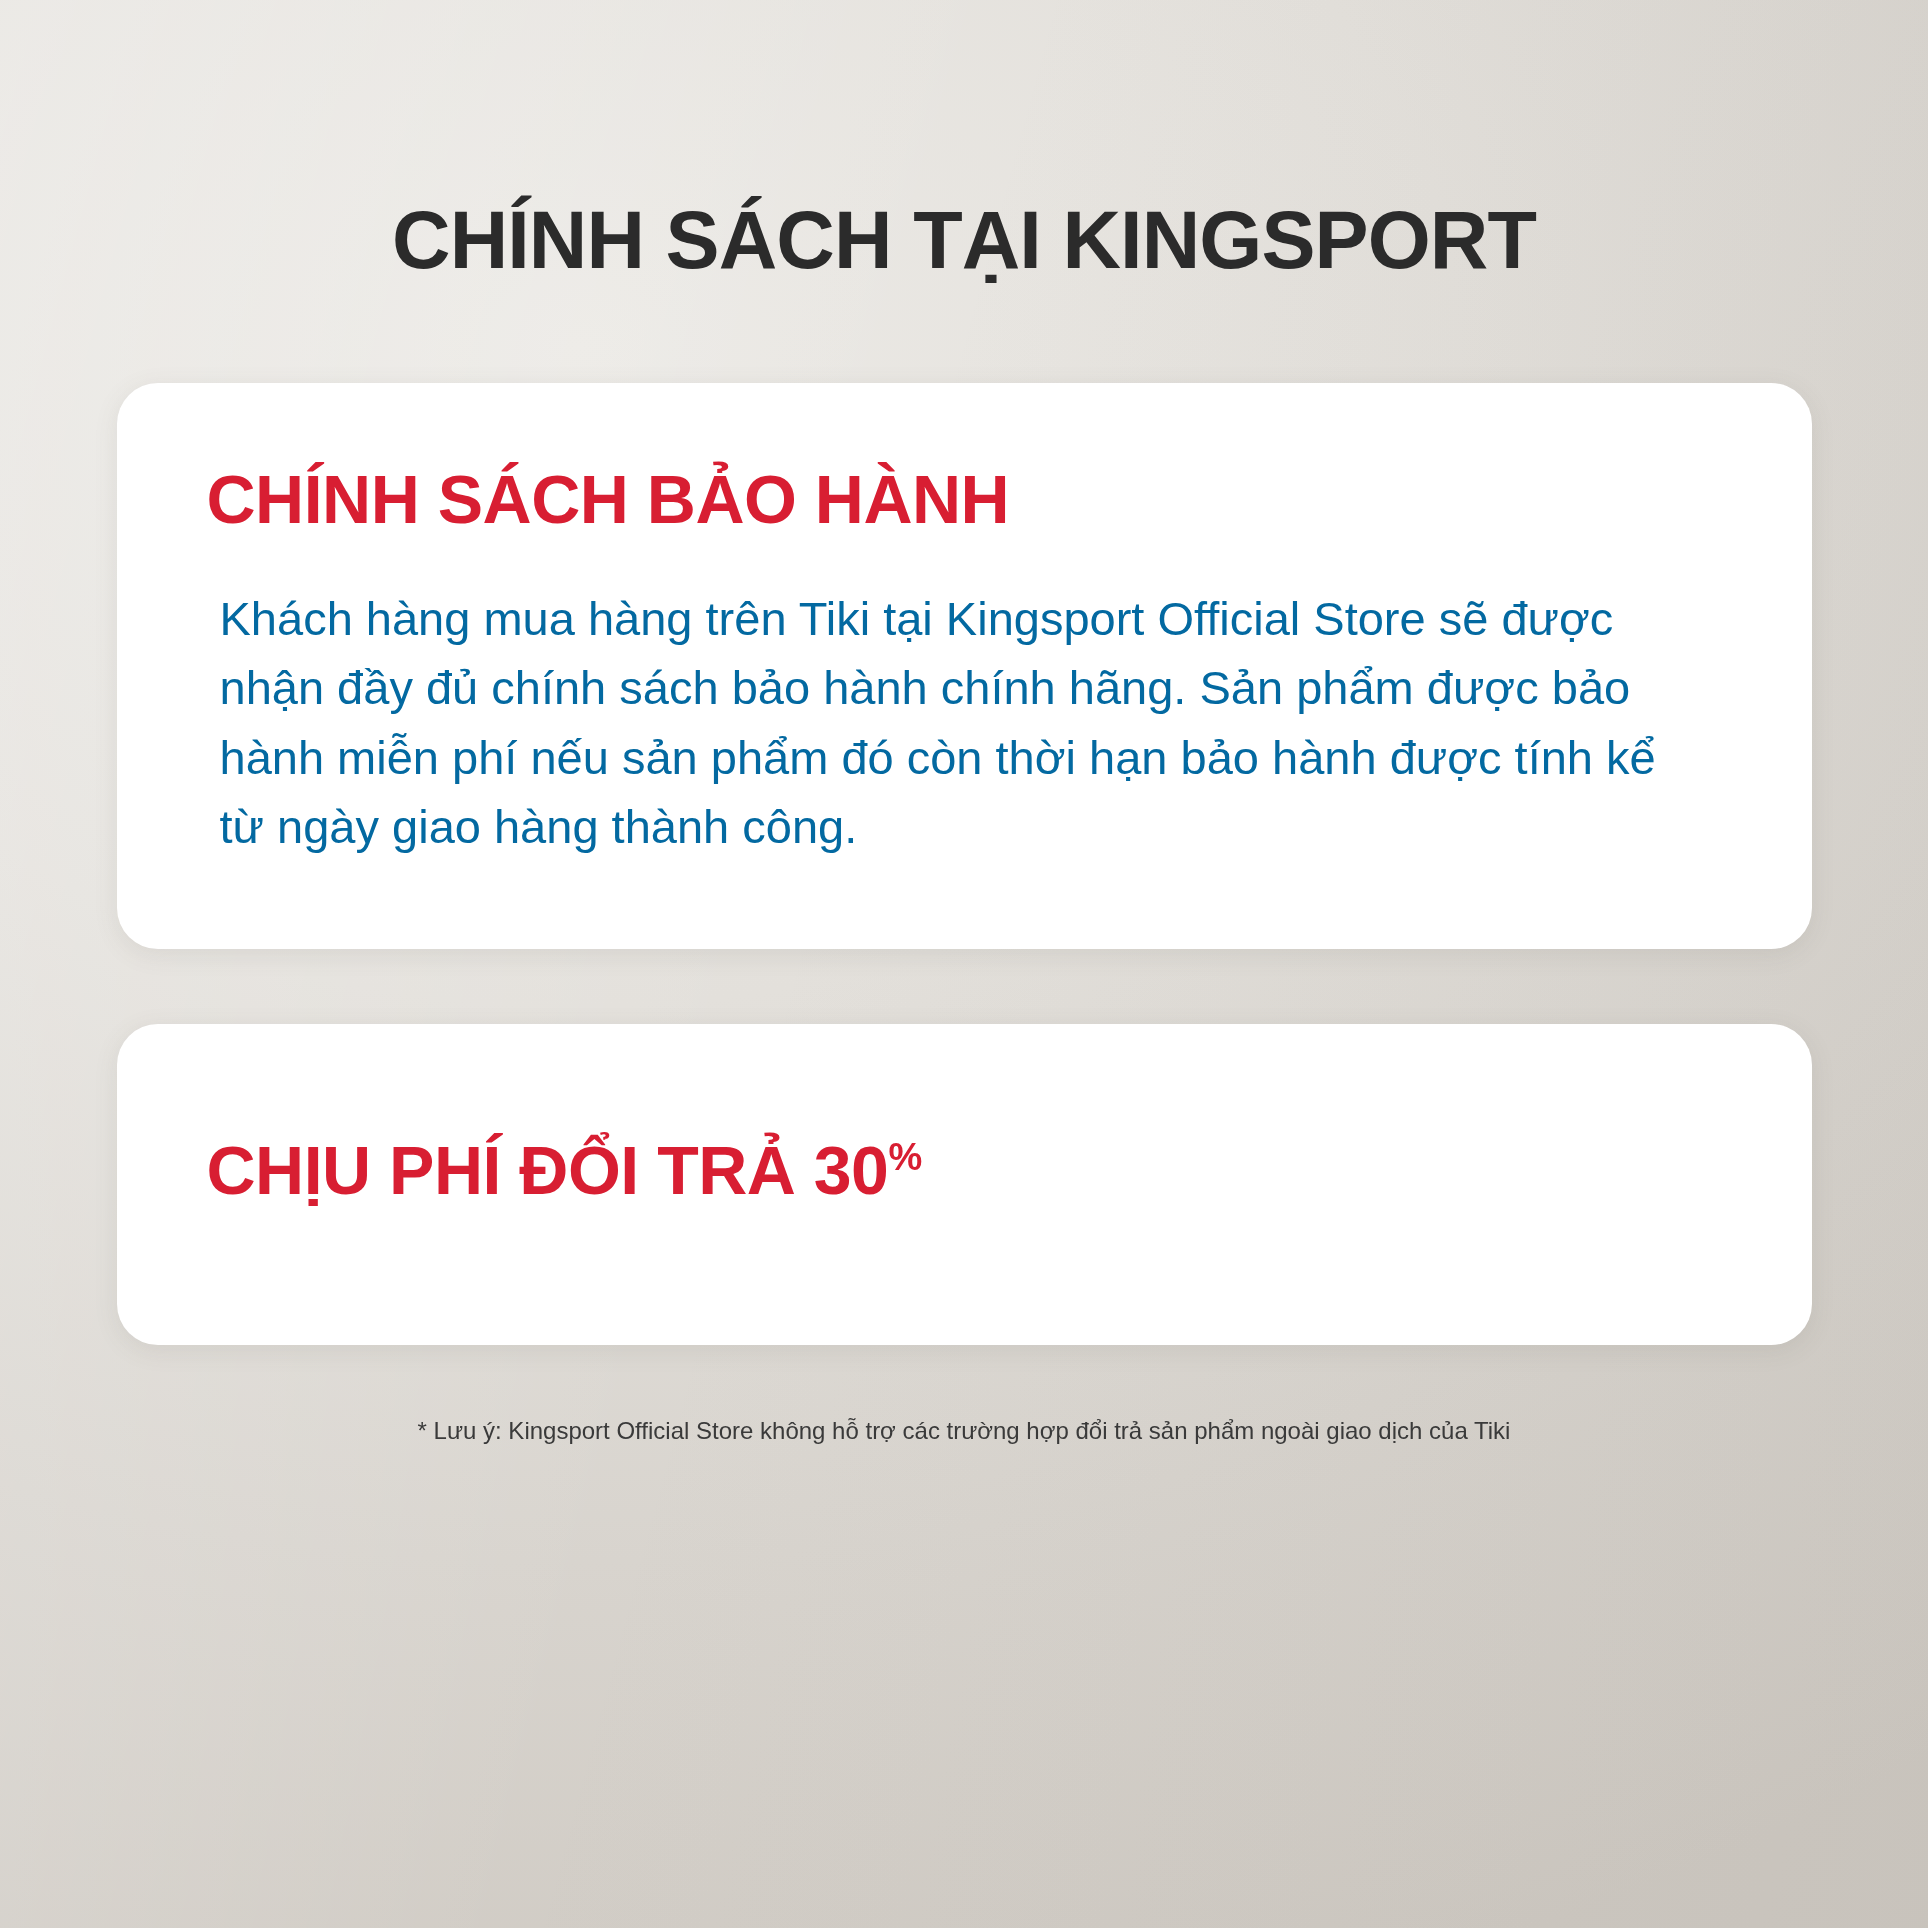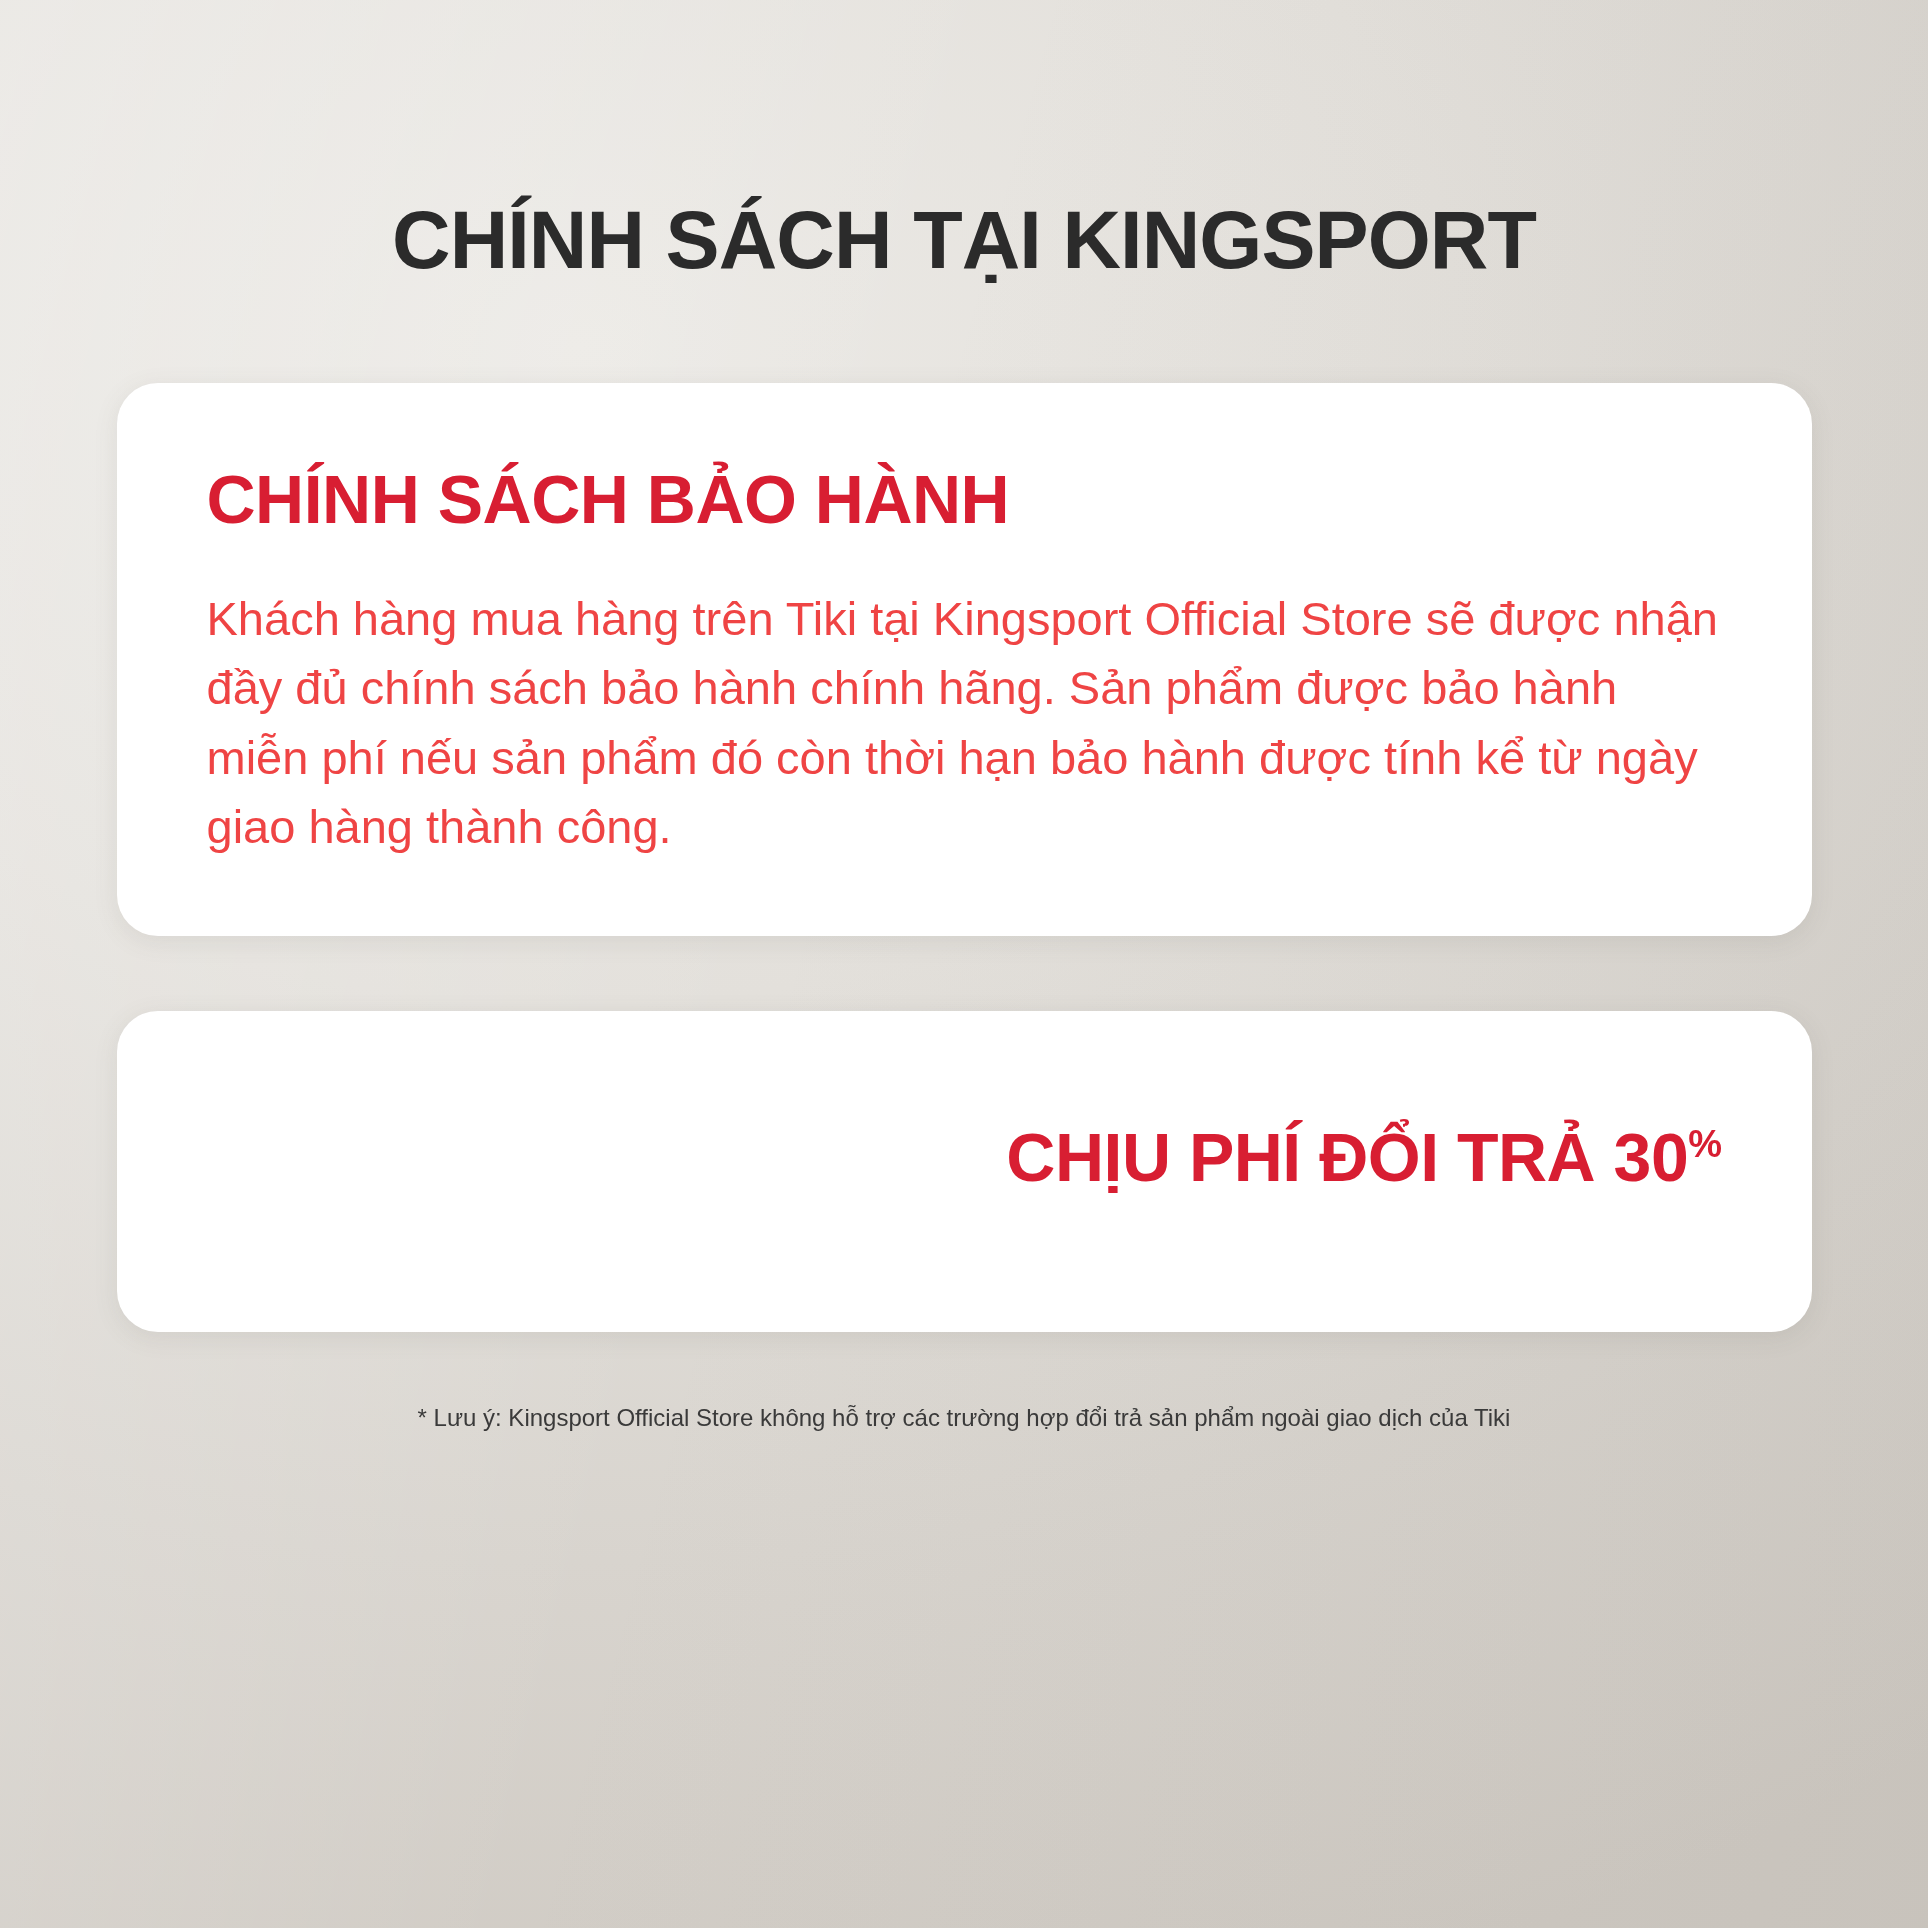--- a/index.html
+++ b/index.html
@@ -67,44 +67,43 @@
   }
 
   .card--first {
     margin-top: 102px;
     padding-bottom: 74px;
   }
   .card--second {
     margin-top: 75px;
     padding-top: 111px;
     padding-bottom: 90px;
-    text-align: right;
   }
 
   .card-title {
     margin: 0 0 49px 0;
     font-size: 68px;
     line-height: 1.04;
     font-weight: 700;
     letter-spacing: -0.5px;
     color: #d81e32;
     white-space: nowrap;
   }
   .card-title .sup {
     font-size: 38px;
     vertical-align: super;
     line-height: 1;
     font-weight: 700;
   }
 
   .card-body {
-    margin: 0;
+    margin: 13px;
     font-size: 47px;
     line-height: 1.48;
-    color: #ef4444;
+    color: #0369a1;
     font-weight: 400;
   }
   .card-body .bold {
     font-weight: 700;
   }
 
   .footnote {
     z-index: 2;
     margin-top: 68px;
     width: 1469px;

